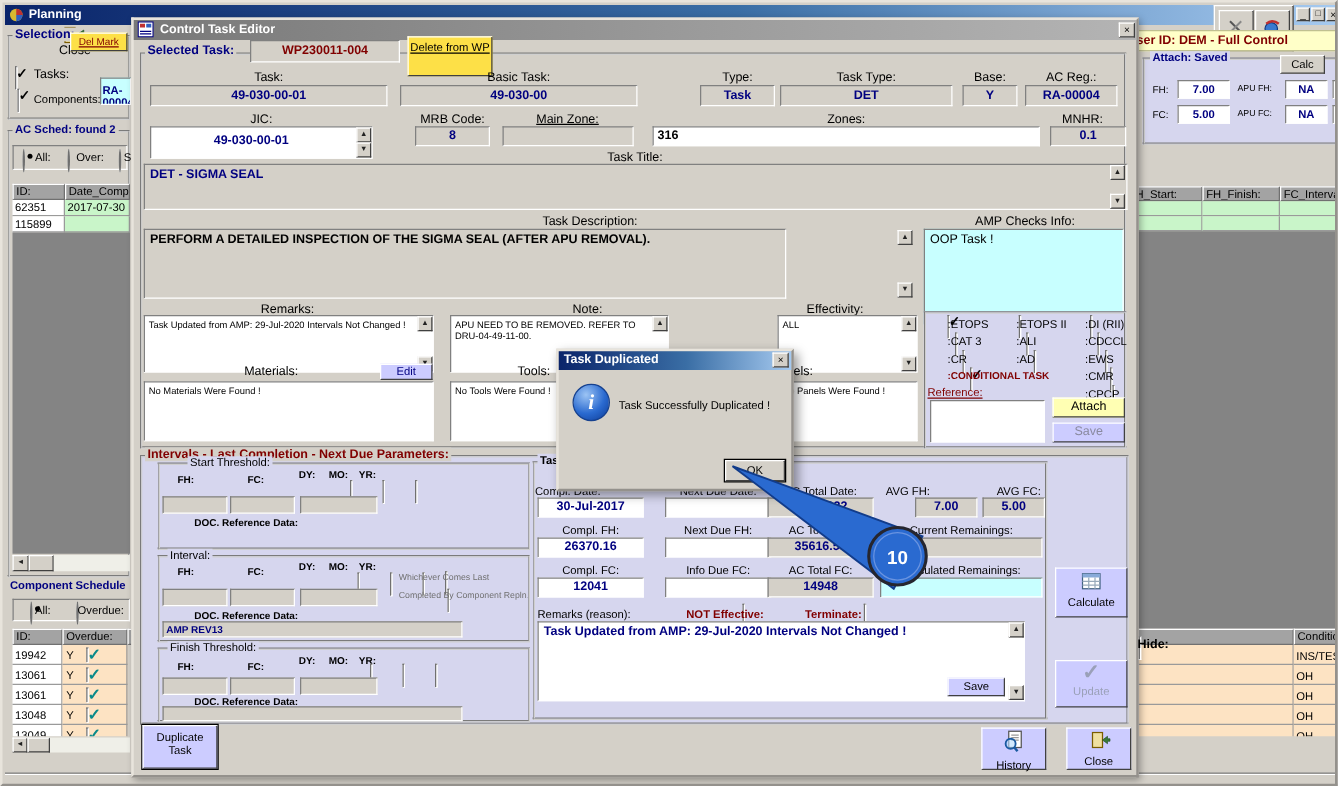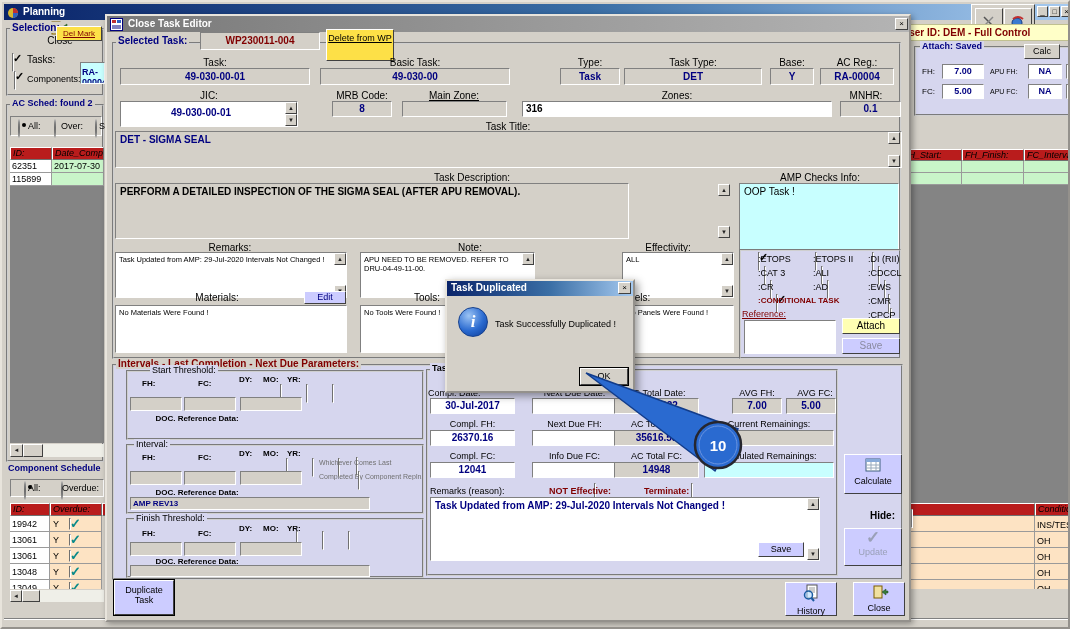--- a/index.html
+++ b/index.html
@@ -19,21 +19,21 @@
   .grp{border:2px groove #cfcfcf;}
   .chip{background:#d4d0c8;padding:0 2px;}
   .chipp{background:#d6d6ee;padding:0 2px;}
   .cb{width:11px;height:11px;background:#fff;border:1px solid;border-color:#707070 #fff #fff #707070;position:relative;}
   .cb.checked::after{content:"\2713";position:absolute;left:0px;top:-2px;font-size:11px;font-weight:bold;color:#000;}
   .cbs{width:10px;height:10px;}
   .teal.checked::after{color:#0a8a8a;font-size:13px;top:-3px;left:0;}
   .radio{width:11px;height:11px;border-radius:50%;background:#fff;border:1px solid #707070;position:relative;}
   .radio.sel::after{content:"";position:absolute;left:3px;top:3px;width:4px;height:4px;border-radius:50%;background:#000;}
   .sbtn{font-size:6px;line-height:11px;text-align:center;border:1px solid;border-color:#fff #404040 #404040 #fff;background:#d4d0c8;color:#222;}
-  .hdrcell{background:#b91c1c;border:1px solid;border-color:#fff #707070 #707070 #fff;font-size:9px;padding:0 2px;overflow:hidden;white-space:nowrap;font-style:italic;}
+  .hdrcell{background:#a3a3a3;border:1px solid;border-color:#fff #707070 #707070 #fff;font-size:9px;padding:0 2px;overflow:hidden;white-space:nowrap;}
   .cell{border-right:1px solid #9a9a9a;border-bottom:1px solid #9a9a9a;font-size:9px;padding:1px 2px;overflow:hidden;white-space:nowrap;}
   .green{background:#c9f5c9;} .peach{background:#fde3c3;}
   .dark{background:#848484;}
   .btxt{font-size:9px;text-align:center;}
   .field{overflow:hidden;white-space:nowrap;}
   .tbblue{background:linear-gradient(90deg,#0a246a,#3a6ea5 55%,#a6caf0);}
   .tbgray{background:linear-gradient(90deg,#787878,#9a9a9a 55%,#b4b4b4);}
   .wtitle{color:#fff;font-weight:bold;font-size:10px;white-space:nowrap;}
   .info-icon{width:30px;height:30px;border-radius:50%;background:radial-gradient(circle at 35% 28%,#9cc4f4,#2a6ad0 55%,#0c3a94);
              border:1px solid #16418f;color:#fff;font-family:"Liberation Serif",serif;font-style:italic;font-weight:bold;
@@ -206,21 +206,21 @@
   <div class="el tbgray" style="left:105px;top:14px;width:802px;height:16px;"></div>
   <span class="el" style="left:108px;top:15px;">
     <svg viewBox="0 0 13 13" width="13" height="13">
         <rect x="0.5" y="0.5" width="12" height="12" fill="#fff" stroke="#000080"></rect>
         <rect x="2" y="2" width="4" height="3" fill="#c03030"></rect>
         <rect x="7" y="2" width="4" height="3" fill="#3060c0"></rect>
         <line x1="2" y1="8" x2="11" y2="8" stroke="#000080"></line>
         <line x1="2" y1="10" x2="11" y2="10" stroke="#000080"></line>
       </svg>
   </span>
-  <span class="el wtitle" style="left:126px;top:16px;">Close Task Editor</span>
+  <span class="el wtitle" style="left:126px;top:16px;">Control Task Editor</span>
   <span class="el raised ctr" style="left:893px;top:16px;width:13px;height:12px;font-size:8px;line-height:10px;">×</span>
 
   
   <div class="el grp" style="left:110px;top:40px;width:789px;height:317px;"></div>
   <span class="el lbl b navy chip" style="left:114px;top:33px;">Selected Task:</span>
   <div class="el sunken ctr maroon b field" style="left:198px;top:30px;width:120px;height:18px;font-size:10px;line-height:16px;">WP230011-004</div>
   <div class="el pinkbg raised btxt" style="left:324px;top:27px;width:68px;height:32px;padding-top:3px;">Delete from WP</div>
 
   <span class="el lbl ctr" style="left:173px;top:55px;width:80px;">Task:</span>
   <span class="el lbl ctr" style="left:373px;top:55px;width:80px;">Basic Task:</span>
@@ -393,21 +393,21 @@
   <div class="el sunken" style="left:238px;top:540px;width:62px;height:14px;"></div>
   <span class="el s8 b ctr" style="left:135px;top:555px;width:120px;">DOC. Reference Data:</span>
   <div class="el sunken field" style="left:128px;top:563px;width:240px;height:12px;"></div>
 
   
   <div class="el grp" style="left:424px;top:367px;width:412px;height:207px;"></div>
   <span class="el s9 b chipp" style="left:428px;top:361px;">Task Completion:</span>
   <span class="el s9" style="left:426px;top:386px;">Compl. Date:</span>
   <span class="el s9 ctr" style="left:525px;top:386px;width:95px;">Next Due Date:</span>
   <span class="el s9 ctr" style="left:607px;top:386px;width:95px;">AC Total Date:</span>
-  <span class="el s9 ctr" style="left:725px;top:386px;width:60px;">AVG FH:</span>
+  <span class="el s9 ctr" style="left:682px;top:386px;width:60px;text-align:right;">AVG FH:</span>
   <span class="el s9 ctr" style="left:783px;top:386px;width:60px;">AVG FC:</span>
   <div class="el sunken white ctr navy b field" style="left:428px;top:396px;width:85px;height:16px;font-size:10px;line-height:14px;">30-Jul-2017</div>
   <div class="el sunken white field" style="left:530px;top:396px;width:85px;height:16px;"></div>
   <div class="el sunken ctr navy b field" style="left:612px;top:396px;width:85px;height:16px;font-size:10px;line-height:14px;">Apr-2022</div>
   <div class="el sunken ctr navy b field" style="left:730px;top:396px;width:50px;height:16px;font-size:10px;line-height:14px;">7.00</div>
   <div class="el sunken ctr navy b field" style="left:784px;top:396px;width:50px;height:16px;font-size:10px;line-height:14px;">5.00</div>
   <span class="el s9 ctr" style="left:428px;top:417px;width:85px;">Compl. FH:</span>
   <span class="el s9 ctr" style="left:530px;top:417px;width:85px;">Next Due FH:</span>
   <span class="el s9 ctr" style="left:612px;top:417px;width:85px;">AC Total FH:</span>
   <span class="el s9 ctr" style="left:700px;top:417px;width:134px;">Current Remainings:</span>
@@ -441,21 +441,21 @@
           <rect x="1" y="1" width="14" height="12" fill="#fff" stroke="#406080"></rect>
           <rect x="1" y="1" width="14" height="3" fill="#88aad8"></rect>
           <line x1="1" y1="7" x2="15" y2="7" stroke="#99aabb"></line>
           <line x1="1" y1="10" x2="15" y2="10" stroke="#99aabb"></line>
           <line x1="6" y1="4" x2="6" y2="13" stroke="#99aabb"></line>
           <line x1="11" y1="4" x2="11" y2="13" stroke="#99aabb"></line>
         </svg></span>
     <div class="btxt">Calculate</div>
   </div>
   <span class="el cb" style="left:845px;top:508px;"></span>
-  <span class="el lbl b" style="left:868px;top:508px;">Hide:</span>
+  <span class="el lbl b" style="left:908px;top:508px;">Hide:</span>
   <div class="el raised lav ctr" style="left:842px;top:526px;width:58px;height:38px;color:#9aa0b8;">
     <span style="font-size:17px;font-weight:bold;line-height:18px;">✓</span>
     <div class="btxt">Update</div>
   </div>
 
   
   <div class="el raised lav btxt" style="left:112px;top:578px;width:60px;height:35px;box-shadow:0 0 0 1px #000;padding-top:4px;">Duplicate Task</div>
   <div class="el raised lav ctr" style="left:783px;top:580px;width:52px;height:34px;">
     <span><svg viewBox="0 0 18 18" width="18" height="18" style="margin-top:1px;">
           <rect x="5" y="1" width="10" height="13" fill="#fff" stroke="#555"></rect>

